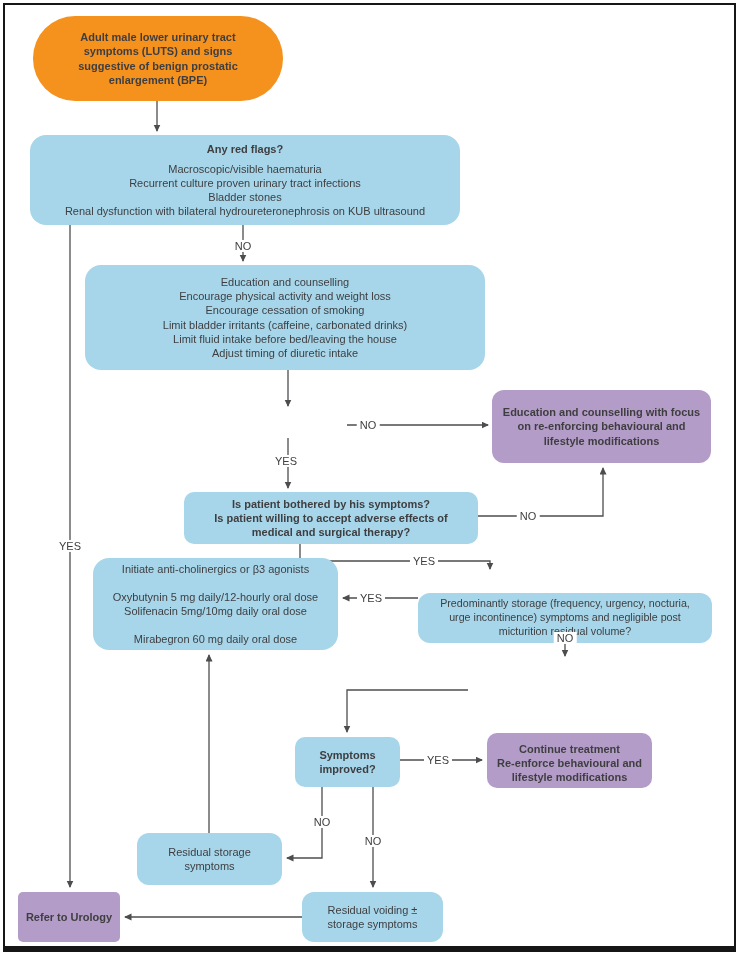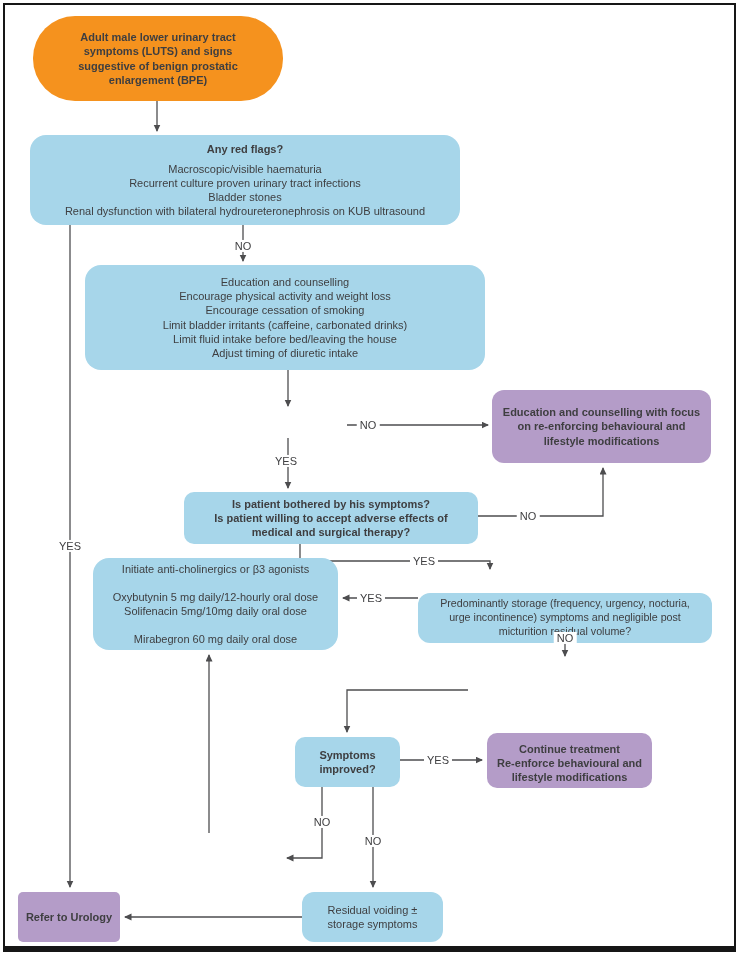--- a/index.html
+++ b/index.html
@@ -133,20 +133,24 @@
     <div class="txt">Symptoms
 improved?</div>
   </div>
 
   <div class="node purple bold" id="n-continue">
     <div class="txt">Continue treatment
 Re-enforce behavioural and
 lifestyle modifications</div>
   </div>
 
+  <div class="node blue" id="n-resstorage">
+    <div class="txt">Residual storage
+symptoms</div>
+  </div>
 
   <div class="node blue" id="n-resvoiding">
     <div class="txt">Residual voiding ±
 storage symptoms</div>
   </div>
 
   <div class="node purple bold" id="n-refer">
     <div class="txt">Refer to Urology</div>
   </div>
 

